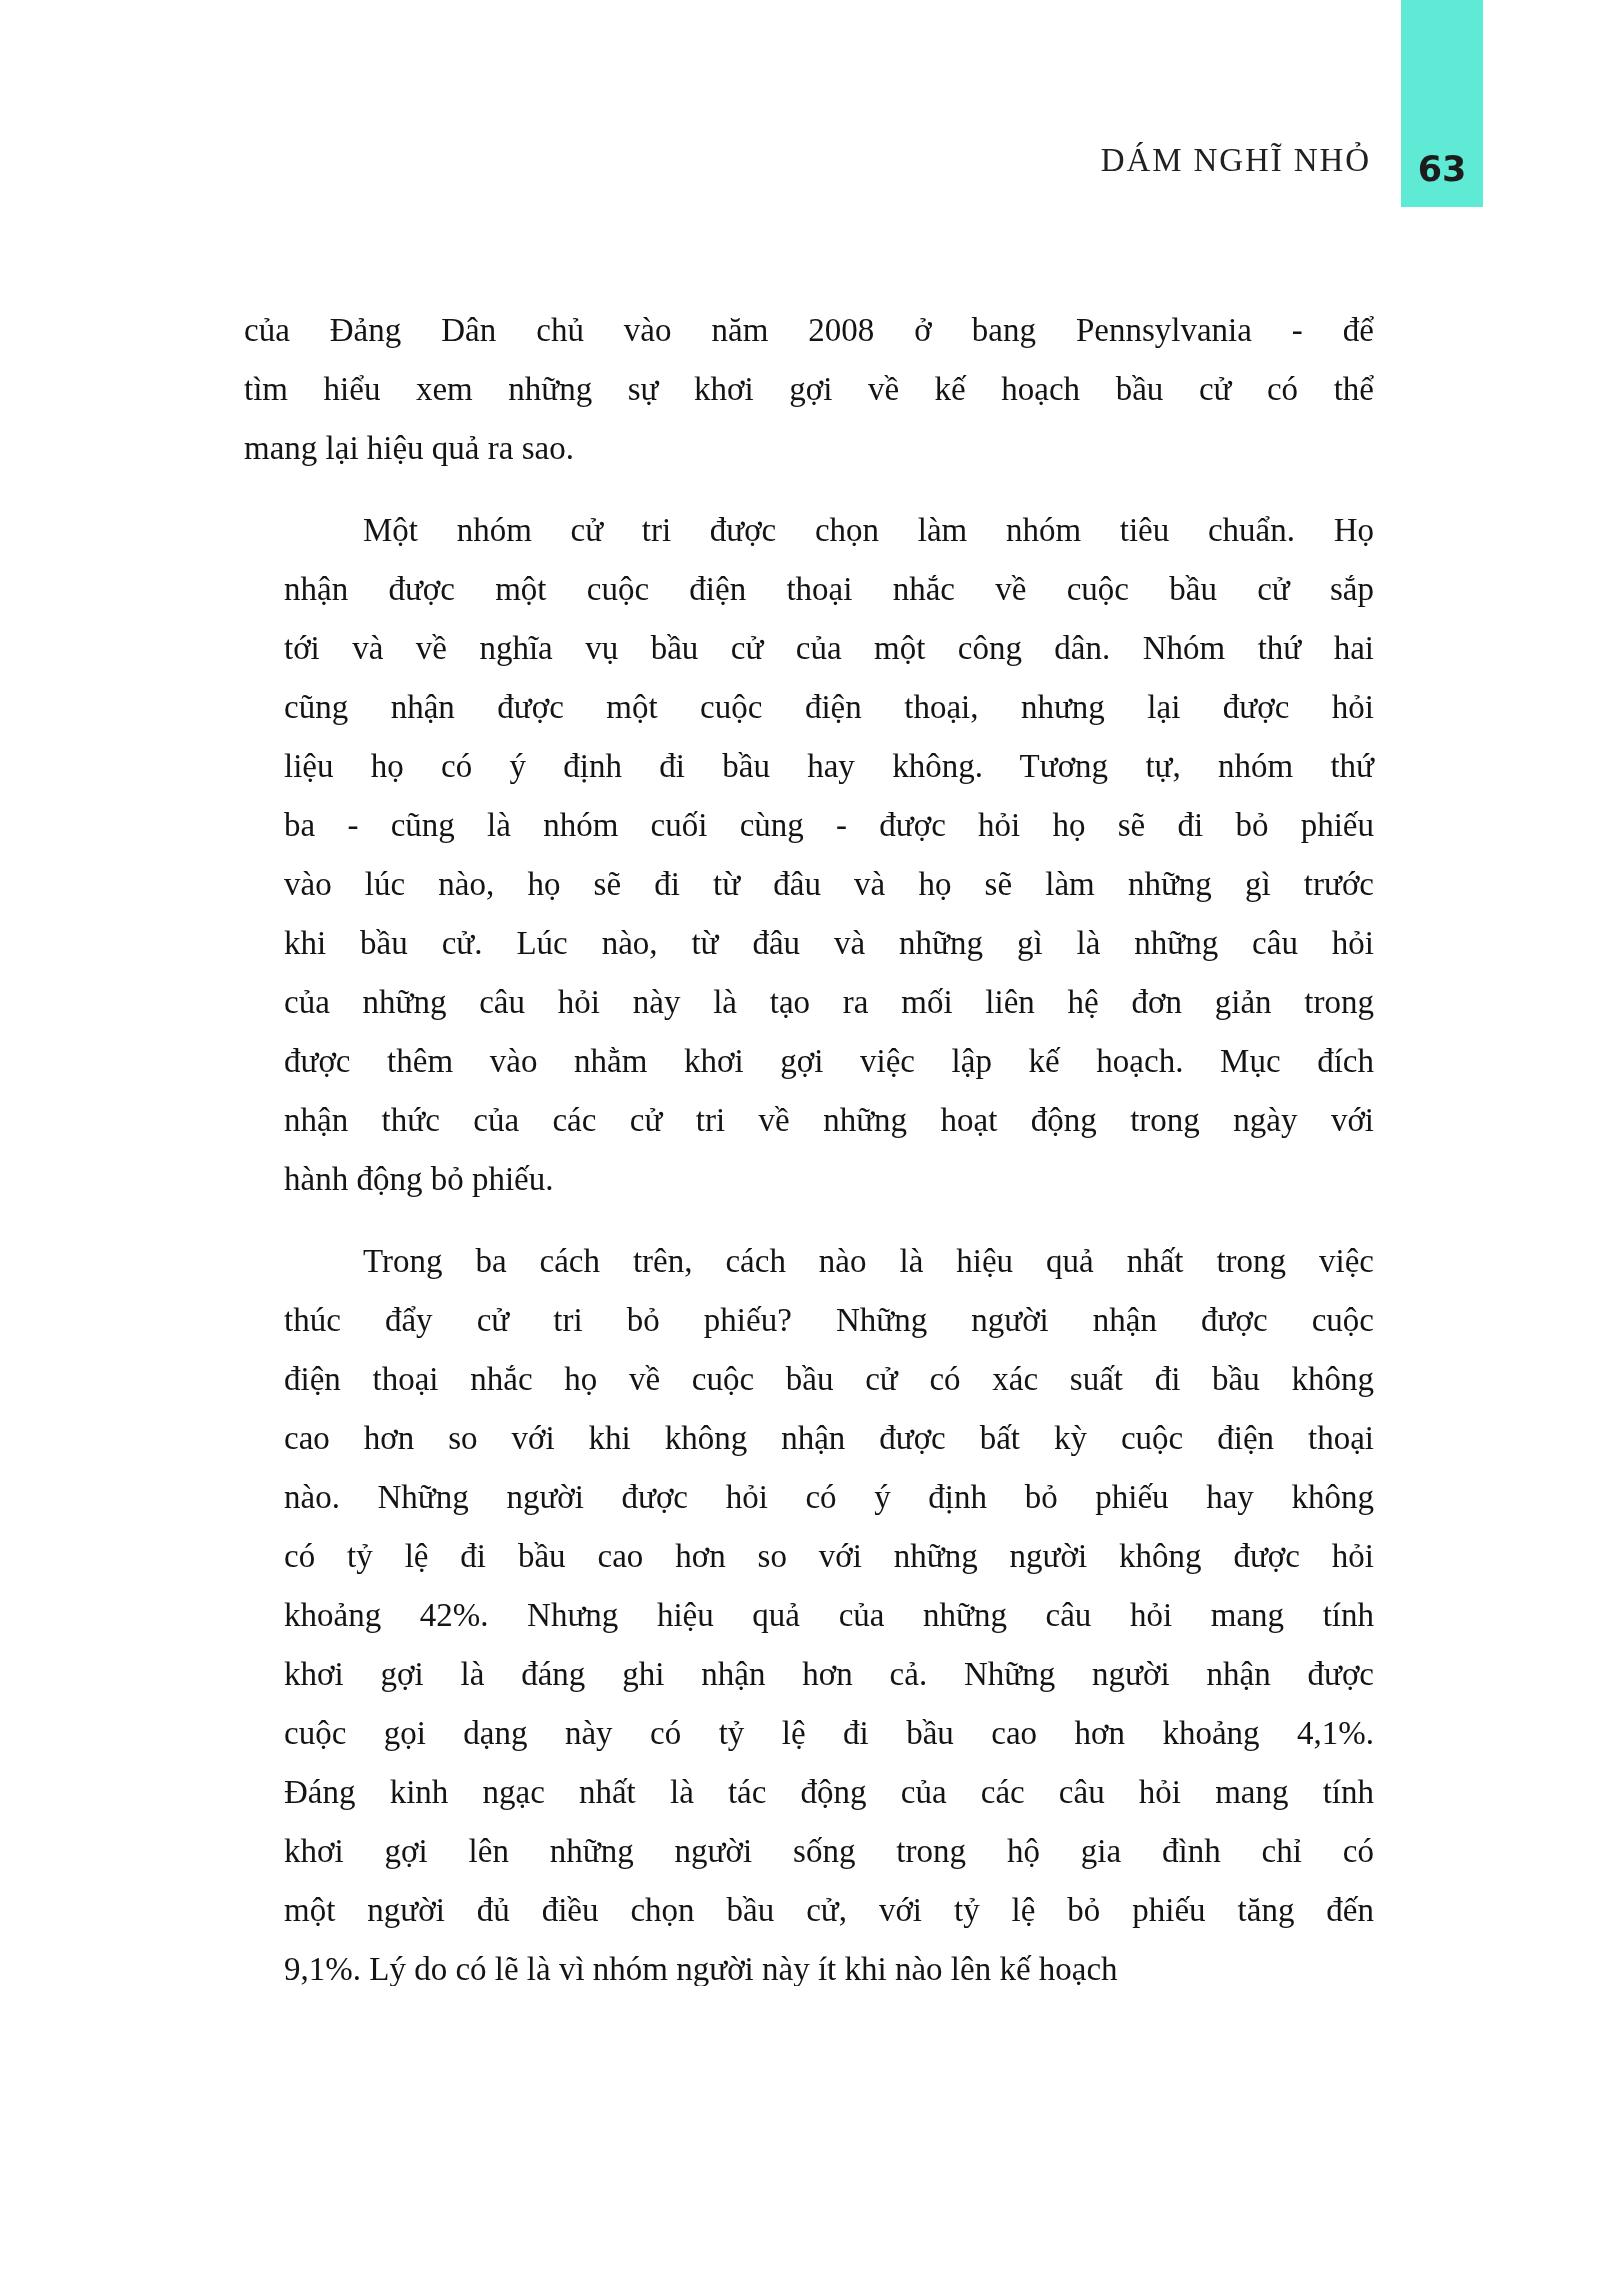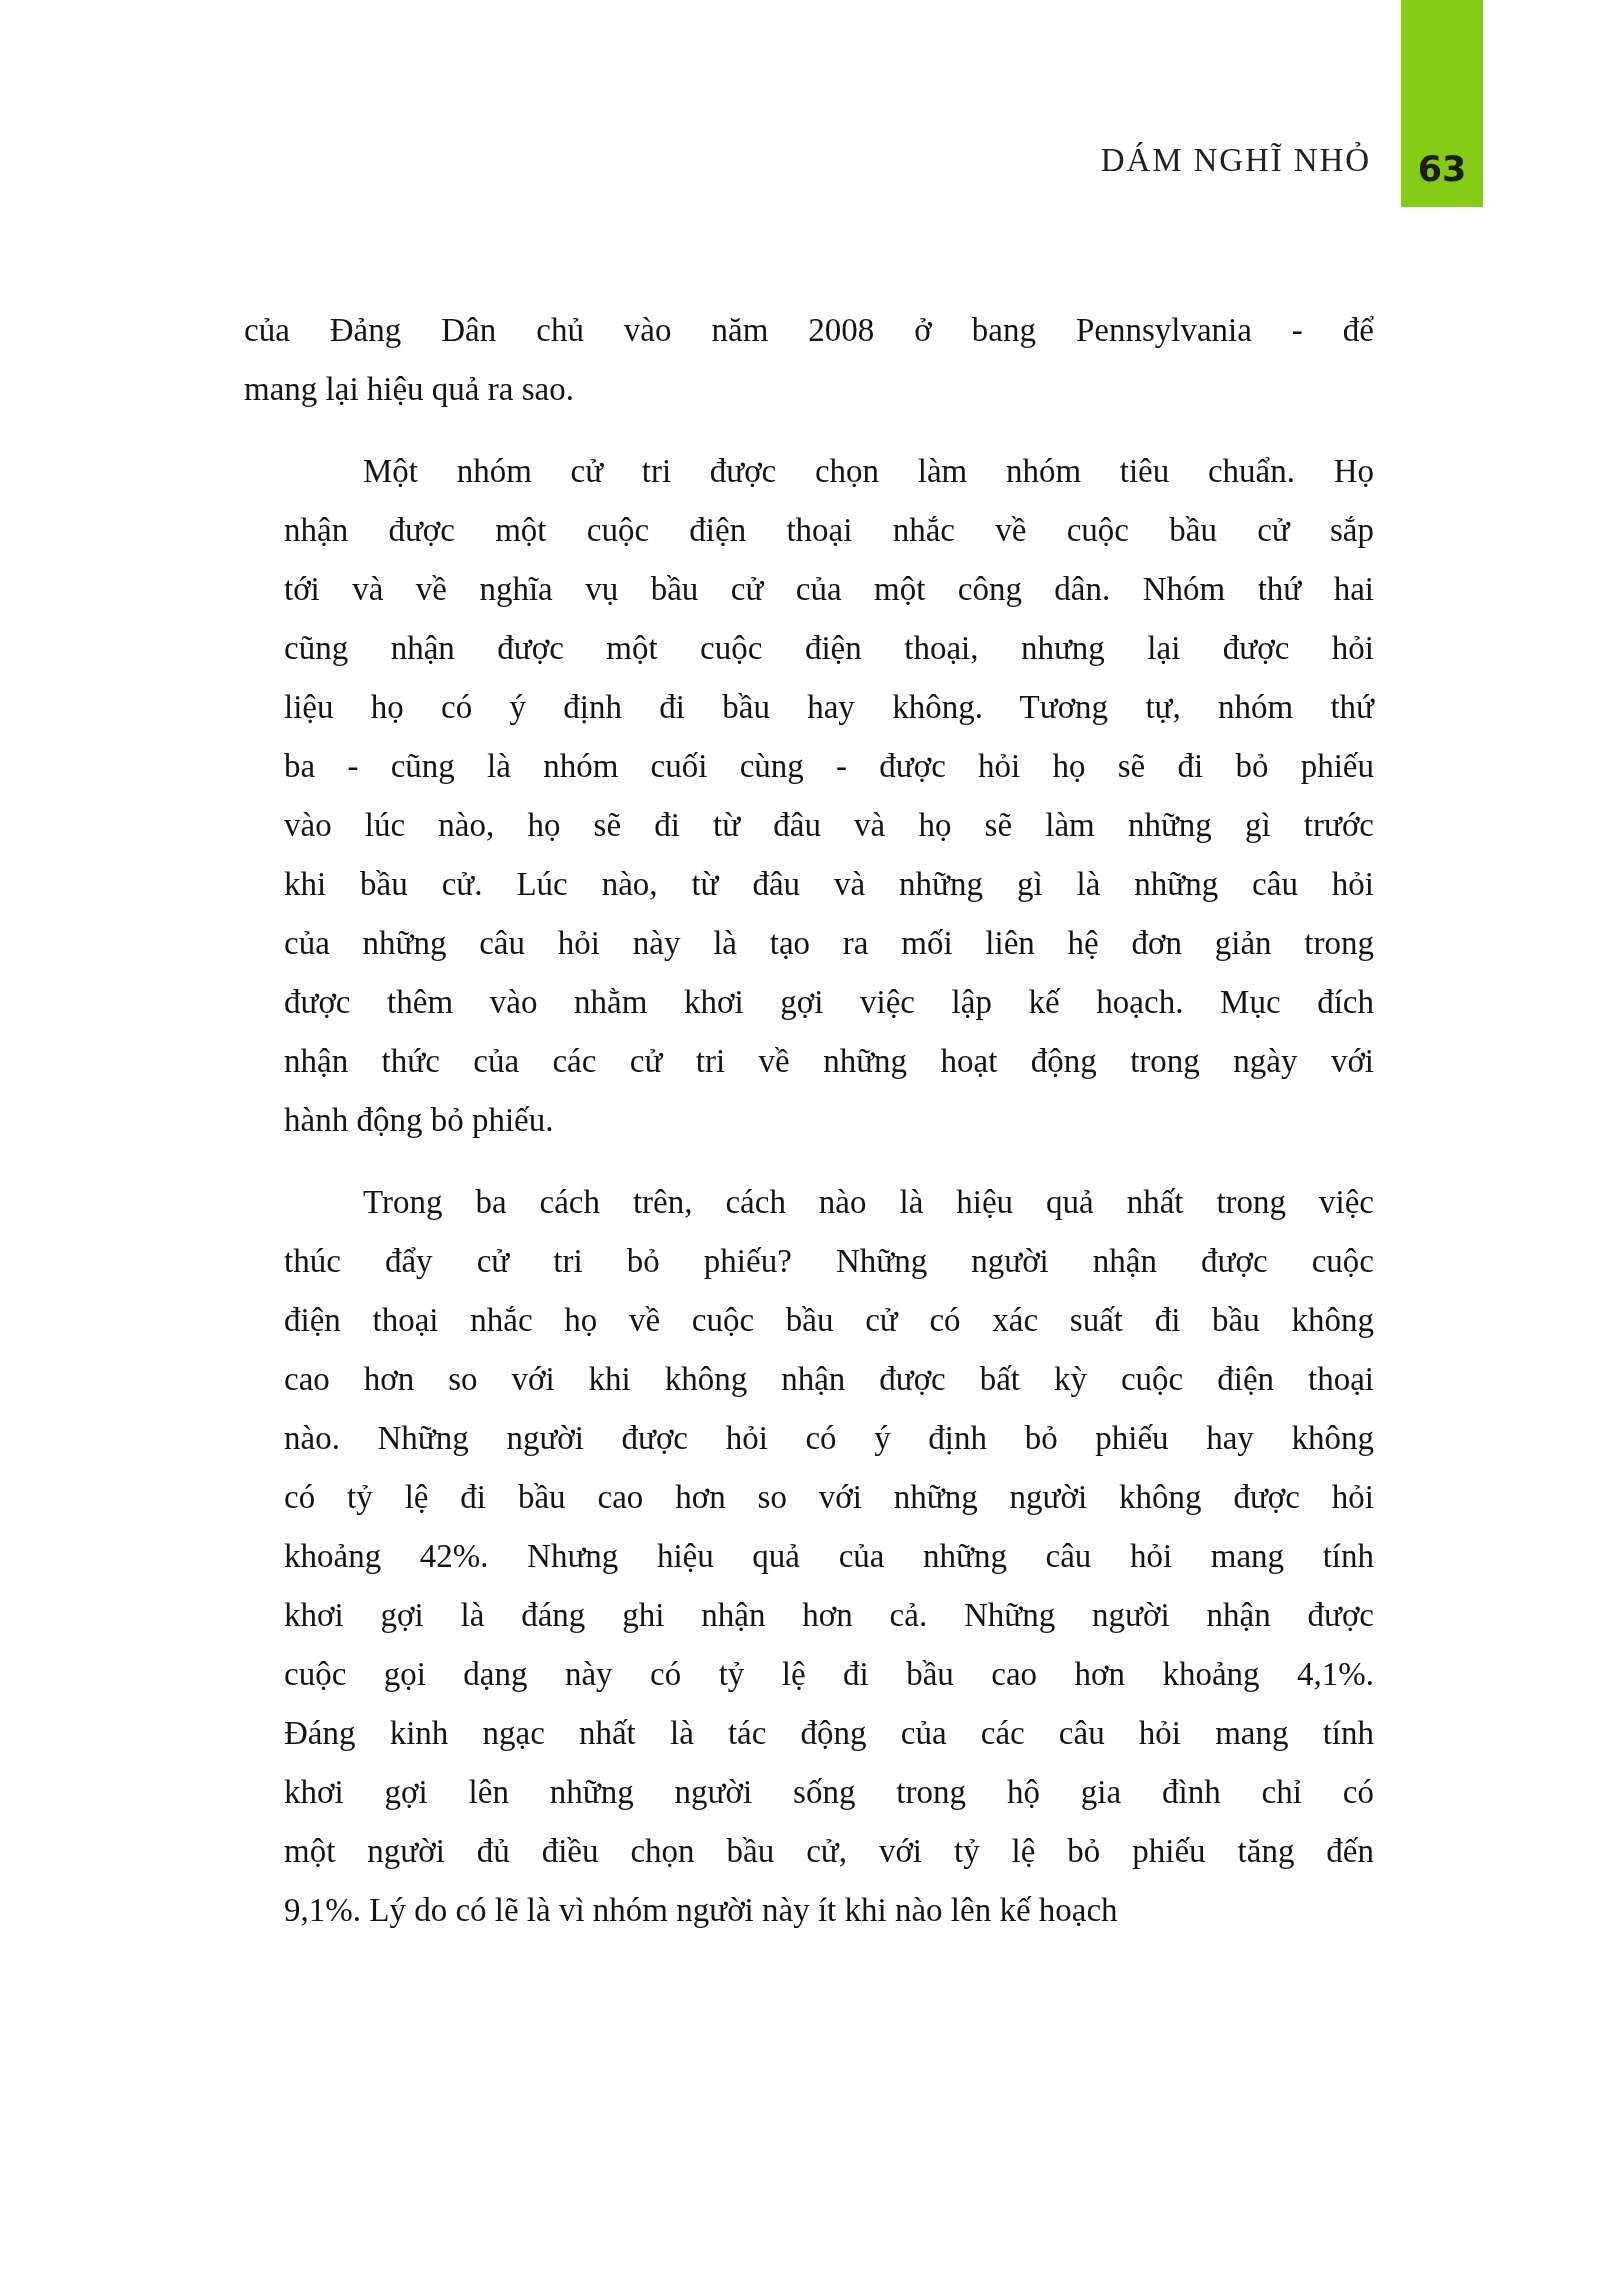--- a/index.html
+++ b/index.html
@@ -70,27 +70,28 @@
   }
   .em {
   }
 </style>
 </head>
 <body>
 
 <div class="page">
   <div class="running-head">DÁM NGHĨ NHỎ</div>
 
-  <div class="pagenum-bar" style="background: #84cc16;">
+  <div class="pagenum-bar" style="background: #5eead4;">
     <span class="pagenum">63</span>
   </div>
 
   <div class="body-text" style="color: rgb(20, 20, 20);">
       <div class="paragraph">
         <div class="line"><span>của Đảng Dân chủ vào năm 2008 ở bang Pennsylvania - để</span></div>
+        <div class="line"><span>tìm hiểu xem những sự khơi gợi về kế hoạch bầu cử có thể</span></div>
         <div class="line last"><span>mang lại hiệu quả ra sao.</span></div>
       </div>
       <div class="paragraph">
         <div class="line indent"><span>Một nhóm cử tri được chọn làm nhóm tiêu chuẩn. Họ</span></div>
         <div class="line"><span>nhận được một cuộc điện thoại nhắc về cuộc bầu cử sắp</span></div>
         <div class="line"><span>tới và về nghĩa vụ bầu cử của một công dân. Nhóm thứ hai</span></div>
         <div class="line"><span>cũng nhận được một cuộc điện thoại, nhưng lại được hỏi</span></div>
         <div class="line"><span>liệu họ </span><span class="em">có ý định</span><span> đi bầu hay không. Tương tự, nhóm thứ</span></div>
         <div class="line"><span>ba - cũng là nhóm cuối cùng - được hỏi họ sẽ đi bỏ phiếu</span></div>
         <div class="line"><span>vào lúc nào, họ sẽ đi từ đâu và họ sẽ làm những gì trước</span></div>

